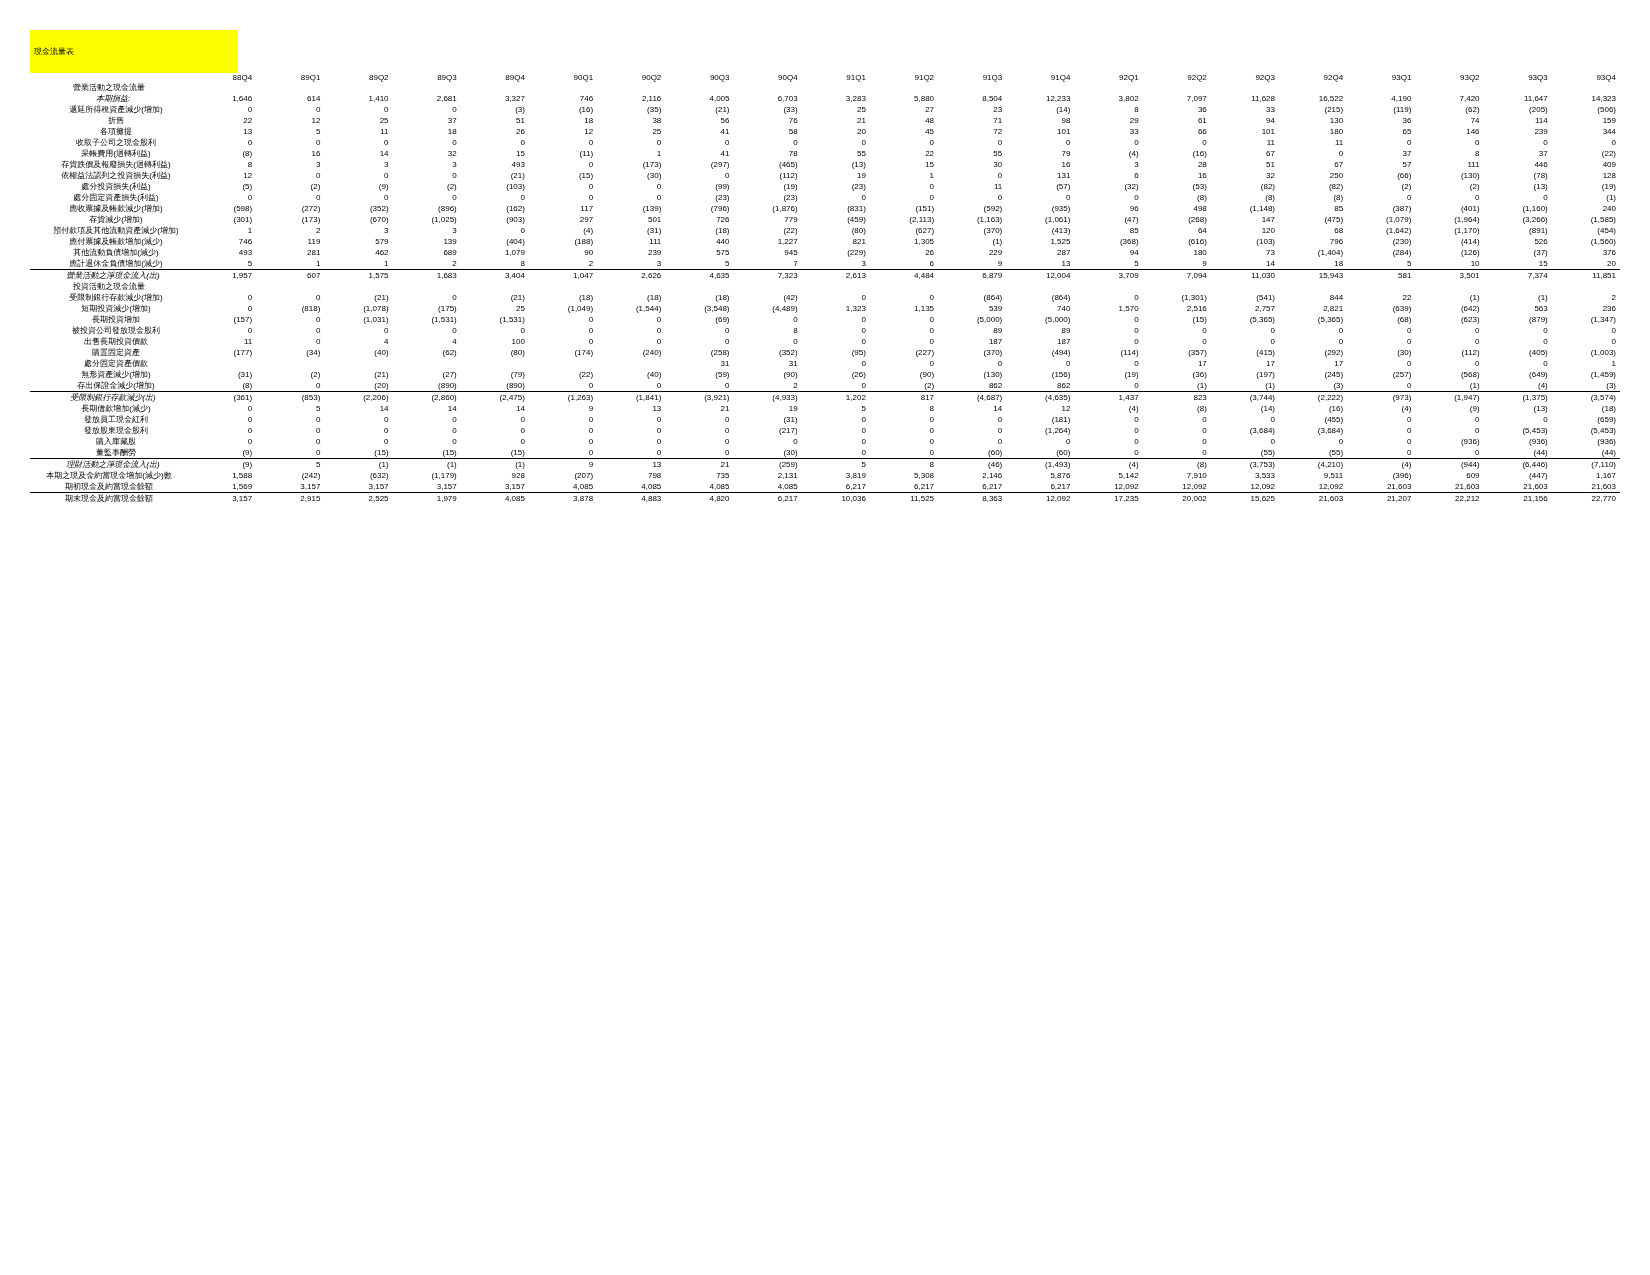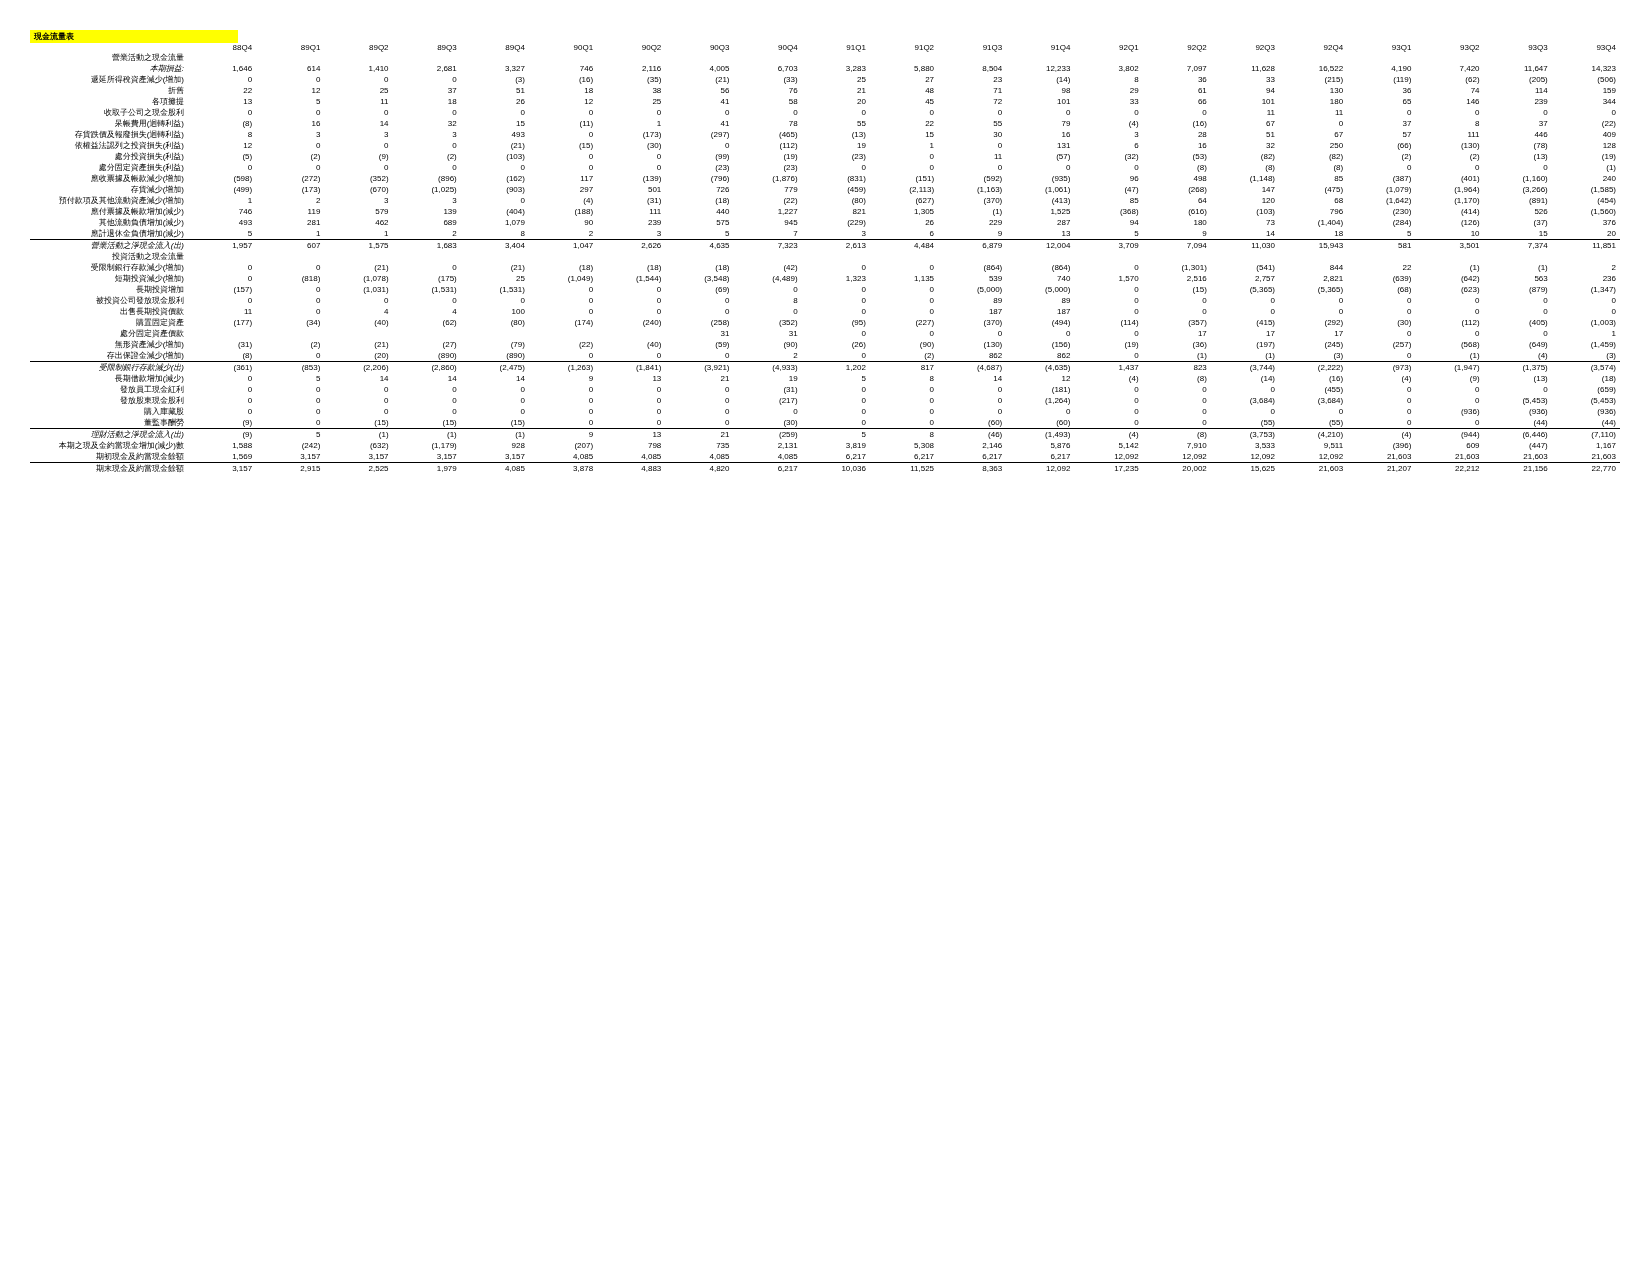--- a/index.html
+++ b/index.html
@@ -7,38 +7,38 @@
     font-size: 8px;
     margin: 0;
     padding: 30px;
     background: #fff;
     color: #000;
     width: 1650px;
     box-sizing: border-box;
   }
   .title-bar {
     background: #ffff00;
-    font-weight: bold;
-    padding: 1px 4px;
+    font-weight: normal;
+    padding: 16px 4px;
     display: inline-block;
     width: 200px;
   }
   table {
     border-collapse: collapse;
     width: 100%;
     table-layout: fixed;
   }
   th, td {
     text-align: right;
     padding: 0 4px;
     white-space: nowrap;
     overflow: hidden;
   }
   th.rowhead, td.rowhead {
-    text-align: right;
+    text-align: center;
     width: 150px;
   }
   th {
     font-weight: normal;
   }
   .indent1 { padding-left: 12px; font-style: italic; }
   .indent2 { padding-left: 18px; }
   .section { font-weight: normal; }
   .total-row td { border-top: 1px solid #000; }
 </style>
@@ -360,21 +360,21 @@
         <td>498</td>
         <td>(1,148)</td>
         <td>85</td>
         <td>(387)</td>
         <td>(401)</td>
         <td>(1,160)</td>
         <td>240</td>
       </tr>
       <tr>
         <td class="rowhead indent2">存貨減少(增加)</td>
-        <td>(499)</td>
+        <td>(301)</td>
         <td>(173)</td>
         <td>(670)</td>
         <td>(1,025)</td>
         <td>(903)</td>
         <td>297</td>
         <td>501</td>
         <td>726</td>
         <td>779</td>
         <td>(459)</td>
         <td>(2,113)</td>

